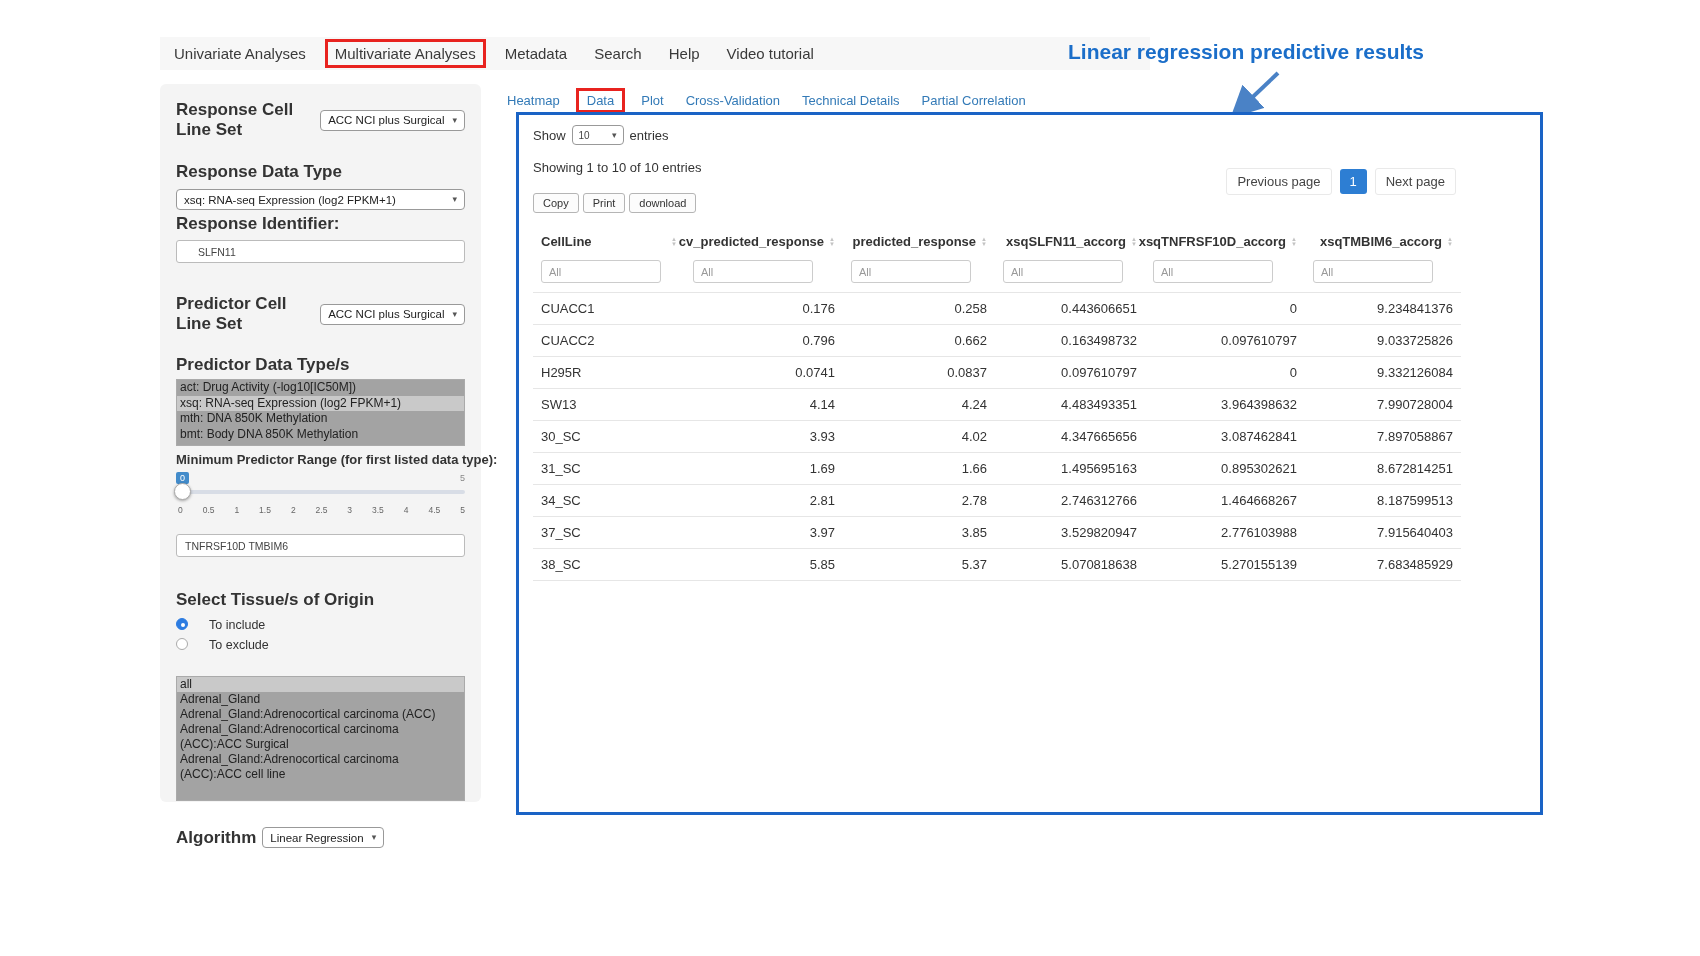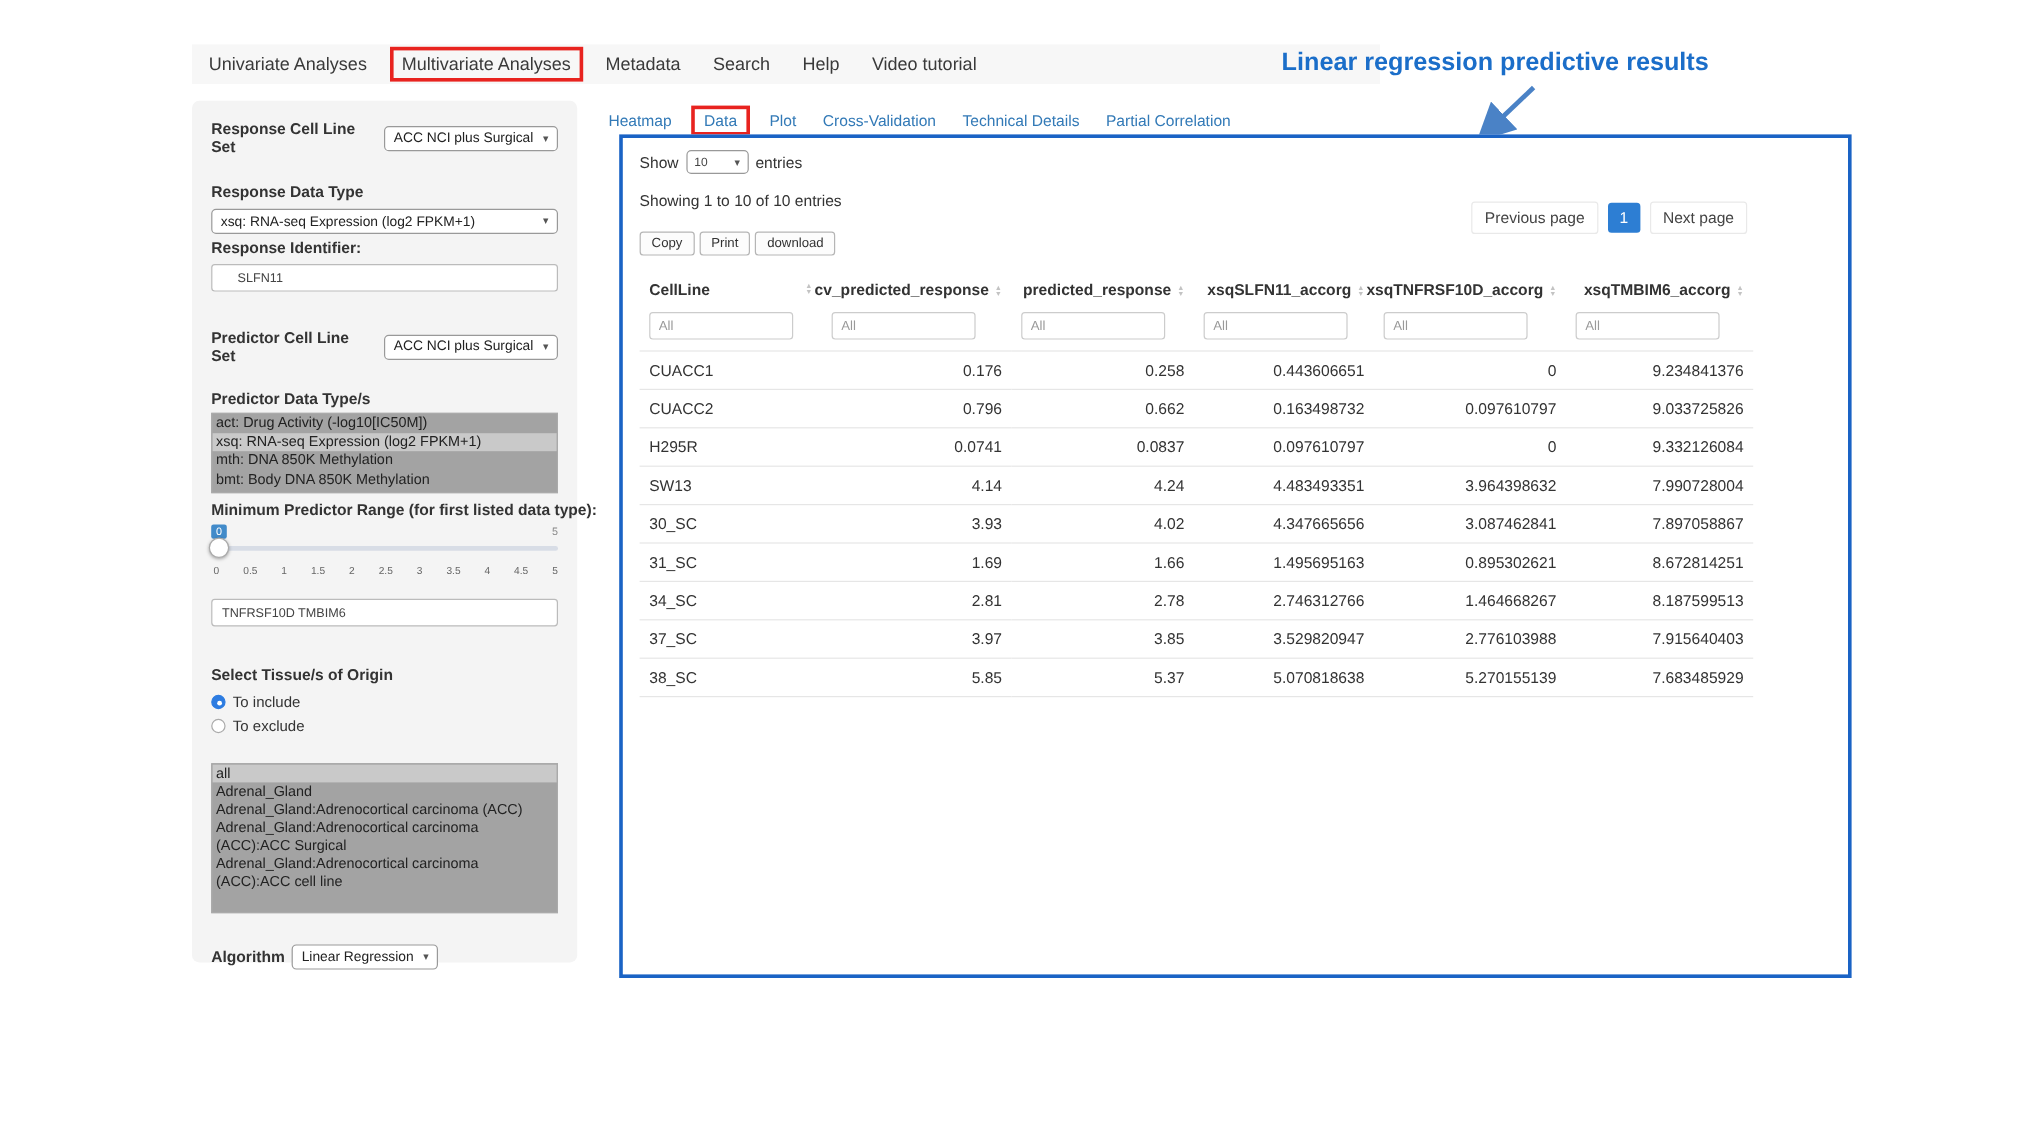--- a/index.html
+++ b/index.html
@@ -11,42 +11,42 @@
   .nav-item { font-size:15px; color:#3a3a3a; white-space:nowrap; cursor:pointer; }
   .red-box { border:3px solid #e8231f; padding:3px 7px; }
   .nav-item.red-box { margin:0 -8px; }
 
   
   .annotation { position:absolute; left:1068px; top:40px; font-size:21px; font-weight:bold; color:#1b6ec9; white-space:nowrap; }
   .annotation-arrow { position:absolute; left:1222px; top:70px; }
 
   
   .sidebar { position:absolute; left:160px; top:84px; width:321px; height:718px; background:#f4f4f4; border-radius:6px; padding:16px; }
-  .field-label { font-weight:bold; font-size:13px; color:#333; }
+  .field-label { font-weight:bold; font-size:17px; color:#333; }
   .field-label.small { font-size:13px; white-space:nowrap; }
   .inline-field { display:flex; align-items:center; gap:6px; }
   .select { background:#fff; border:1px solid #999; border-radius:4px; font-size:11.5px; color:#222; display:inline-flex; align-items:center; justify-content:space-between; gap:8px; padding:2px 7px; height:21px; cursor:pointer; white-space:nowrap; }
   .select.full { display:flex; width:100%; }
   .caret { font-size:9px; color:#555; line-height:1; }
   .text-input { display:block; width:100%; height:23px; background:#fff; border:1px solid #bbb; border-radius:3px; font-size:10.5px; color:#444; padding:0 8px; font-family:inherit; }
   .listbox { background:#a3a3a3; border:1px solid #aaa; overflow-y:scroll; }
   .list-option { font-size:12px; line-height:15.5px; padding:0 3px; white-space:nowrap; overflow:hidden; cursor:pointer; color:#222; }
   .listbox.wrap .list-option { white-space:normal; line-height:15px; }
   .list-option.selected { background:#c9c9c9; }
 
   
   .slider { position:relative; height:48px; margin-top:5px; }
   .slider-badge { position:absolute; left:0; top:0; background:#428bca; color:#fff; font-size:9px; padding:0 4px; border-radius:2px; line-height:12px; }
   .slider-max { position:absolute; right:0; top:1px; font-size:9px; color:#888; }
   .slider-track { position:absolute; left:0; right:0; top:18px; height:4px; background:#d8dde6; border-radius:2px; }
   .slider-handle { position:absolute; left:-2px; top:11px; width:17px; height:17px; border-radius:50%; background:#fff; border:1px solid #aaa; box-shadow:0 1px 3px rgba(0,0,0,.35); cursor:pointer; }
   .slider-ticks { position:absolute; left:2px; right:0; top:33px; display:flex; justify-content:space-between; font-size:8.5px; color:#666; }
 
   
-  .radio-row { display:flex; align-items:center; gap:6px; font-size:12.5px; color:#333; margin-bottom:6px; cursor:pointer; }
+  .radio-row { display:flex; align-items:flex-start; gap:21px; font-size:12.5px; color:#333; margin-bottom:6px; cursor:pointer; }
   .radio { width:12px; height:12px; border-radius:50%; border:1px solid #aaa; background:#fff; position:relative; flex:0 0 auto; }
   .radio.checked { background:#2d7ce1; border-color:#2d7ce1; }
   .radio.checked::after { content:""; position:absolute; left:3.5px; top:3.5px; width:4px; height:4px; border-radius:50%; background:#fff; }
 
   
   .tabs { position:absolute; left:507px; top:88px; display:flex; align-items:center; gap:22px; }
   .tab { font-size:13px; color:#337ab7; cursor:pointer; white-space:nowrap; }
   .tab.red-box { padding:2px 8px; margin:0 -6px; }
   .main-box { position:absolute; left:516px; top:112px; width:1027px; height:703px; border:3px solid #1a63c5; background:#fff; padding:10px 14px; }
   .show-row { display:flex; align-items:center; gap:6px; font-size:13px; }
@@ -61,21 +61,21 @@
   
   #data-table { margin-top:12px; border-collapse:collapse; table-layout:fixed; width:928px; }
   #data-table th { font-size:13px; font-weight:bold; padding:9px 8px; text-align:left; }
   #data-table th:nth-child(1) { width:152px; }
   #data-table th:nth-child(2) { width:158px; }
   #data-table th:nth-child(3) { width:152px; }
   #data-table th:nth-child(4) { width:150px; }
   #data-table th:nth-child(5) { width:160px; }
   #data-table th:nth-child(6) { width:156px; }
   .th-inner { display:flex; align-items:center; gap:5px; }
-  th.num .th-inner { justify-content:flex-end;align-items:flex-end; }
+  th.num .th-inner { justify-content:flex-end; }
   th.first .th-inner { justify-content:space-between; }
   .sort-icon { display:flex; flex-direction:column; line-height:5px; font-size:6px; color:#c3c3c3; }
   #filter-row td { padding:2px 8px 9px 8px; }
   #filter-row input { width:120px; height:23px; border:1px solid #ccc; border-radius:3px; font-size:11px; padding:0 7px; font-family:inherit; color:#333; }
   #filter-row input::placeholder { color:#999; }
   #data-table tbody td { font-size:13px; padding:8px; border-top:1px solid #e6e6e6; color:#333; }
   #data-table tbody td.num { text-align:right; }
   #data-table tbody tr:last-child td { border-bottom:1px solid #e6e6e6; }
 </style>
 </head>

